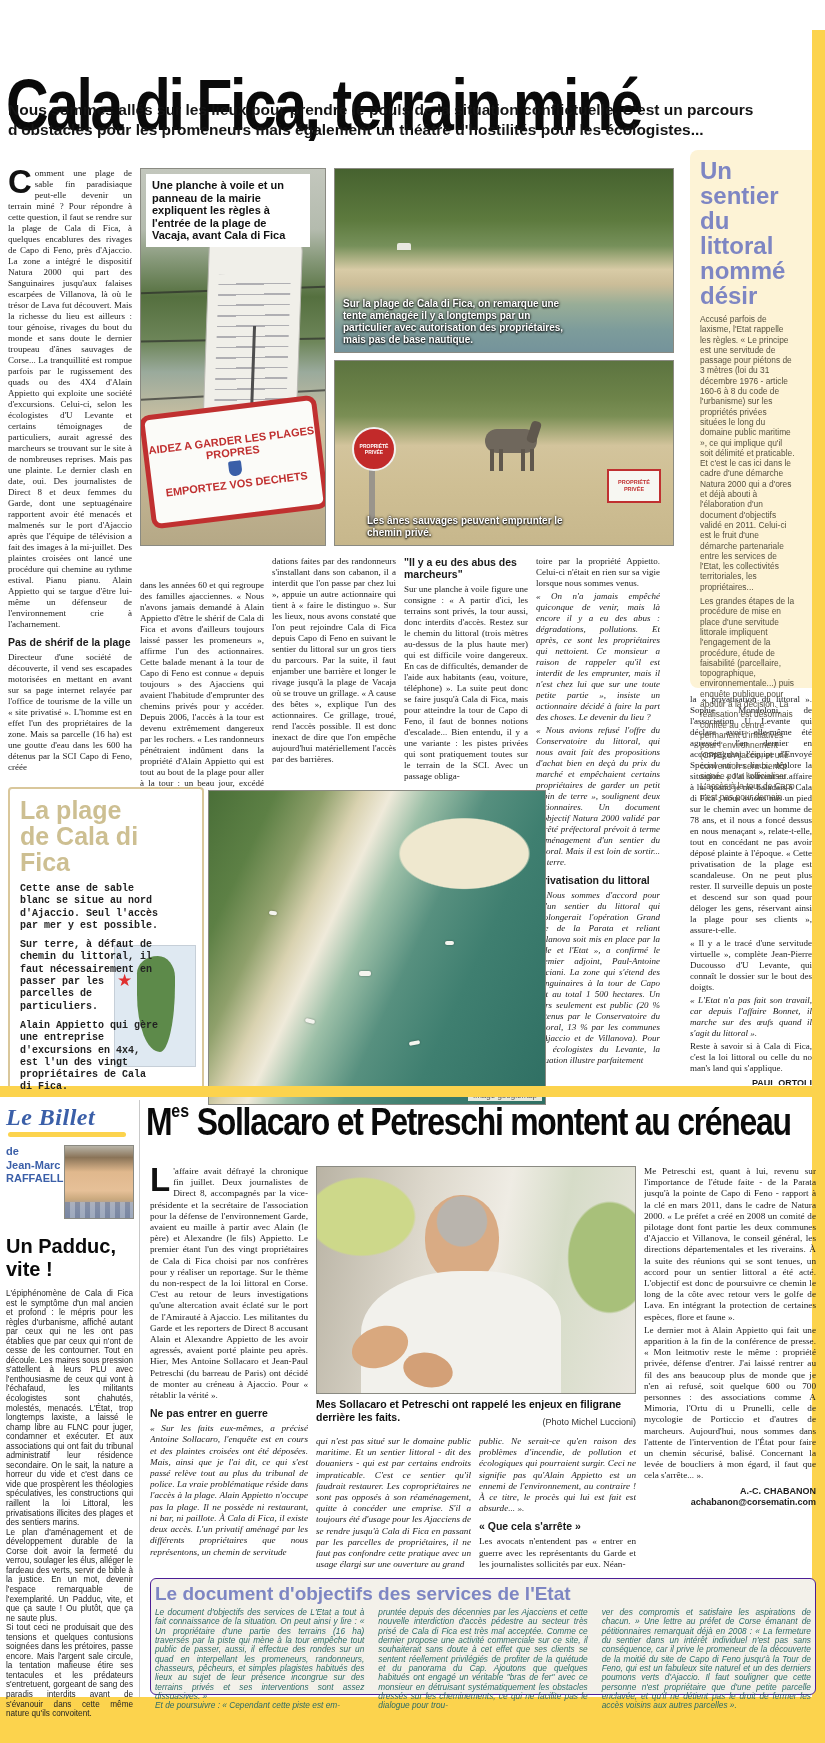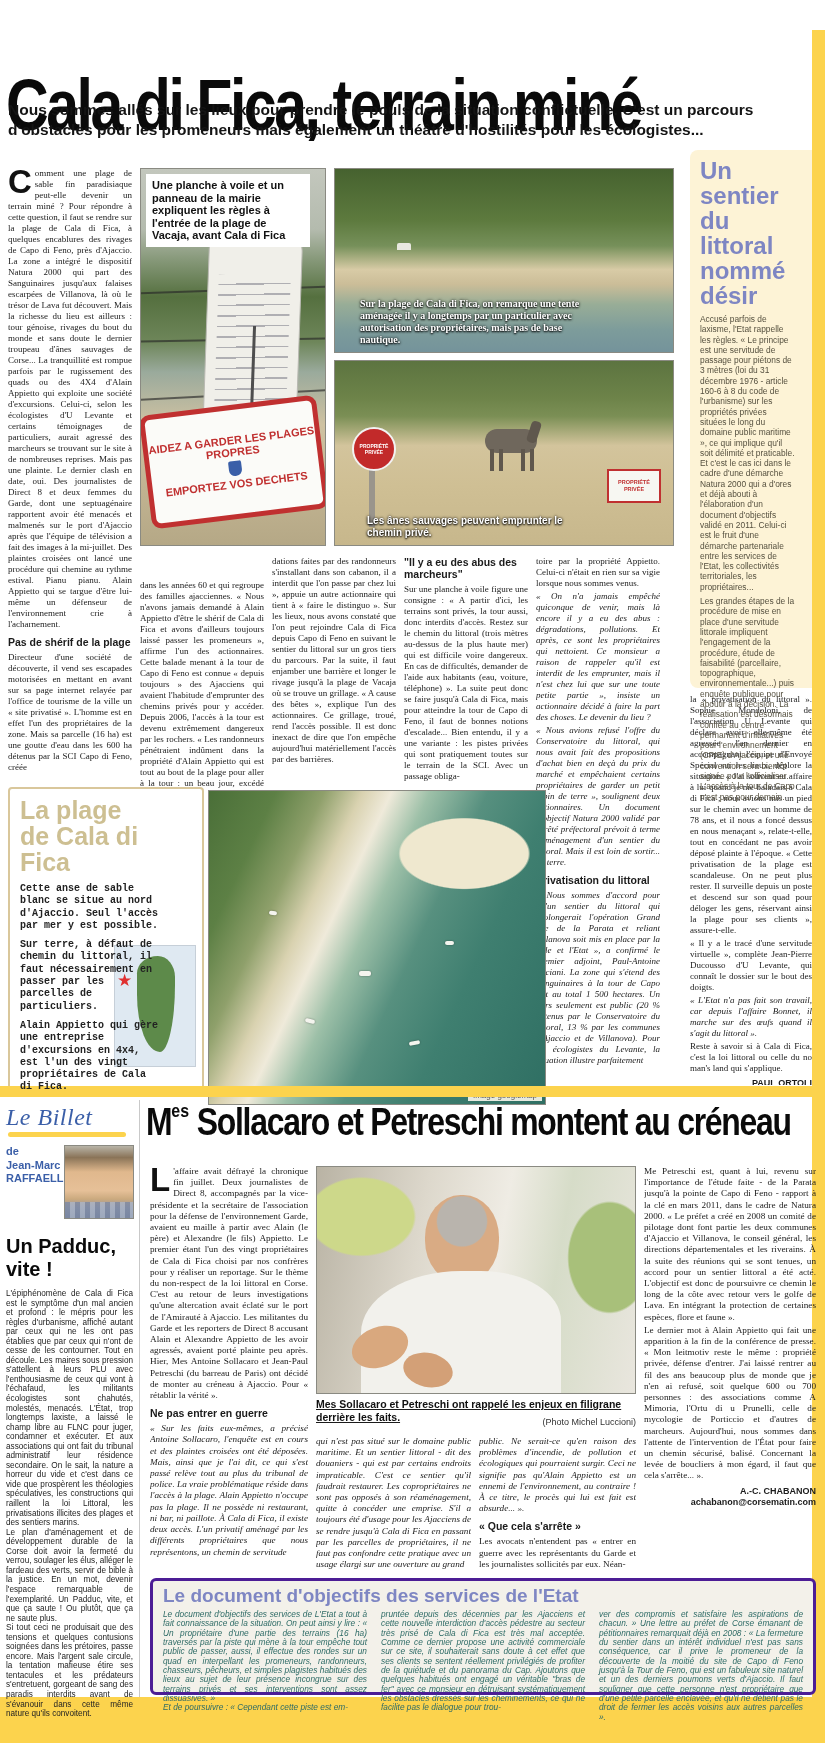--- a/index.html
+++ b/index.html
@@ -35,41 +35,41 @@
   
   #plagebox{position:absolute;left:8px;top:787px;width:196px;height:308px;background:#fff;
            border:2px solid #d9c79b;border-radius:4px;box-sizing:border-box;padding:8px 10px;}
   #plagebox h2{margin:0 0 8px 0;font-family:"Liberation Sans",sans-serif;font-weight:bold;
            font-size:25px;line-height:26px;color:#cdbf92;width:120px;position:relative;z-index:1;}
   #plagebox p{margin:0 0 7px 0;font-family:Liberation Mono, monospace;font-weight:bold;
            font-size:10px;line-height:12.3px;color:#222;text-align:left;position:relative;z-index:1;}
   
   #billet{position:absolute;left:0;top:1100px;width:140px;height:597px;border-right:1px solid #c9c9c9;
           box-sizing:border-box;padding:4px 6px 0 6px;}
-  .billet-label{font-family:"Liberation Serif",serif;font-style:italic;font-weight:normal;
+  .billet-label{font-family:"Liberation Serif",serif;font-style:italic;font-weight:bold;
           font-size:24px;color:#3b5fa8;letter-spacing:.5px;}
   .billet-author{font-family:"Liberation Sans",sans-serif;font-weight:bold;font-size:11px;
           line-height:13.5px;color:#3b5fa8;}
   #billet .body{font-family:"Liberation Sans",sans-serif;font-size:8.2px;line-height:9.55px;
           color:#222;text-align:justify;}
   #billet .body p{margin:0;}
   .billet-title{font-family:"Liberation Sans",sans-serif;font-weight:bold;font-size:20px;color:#0a0a0a;}
   
   .bheadline{position:absolute;left:146px;top:1100px;font-family:"Liberation Sans",sans-serif;
           font-weight:bold;font-size:38px;letter-spacing:-1.5px;color:#0a0a0a;white-space:nowrap;
           transform:scaleX(.84);transform-origin:0 0;}
   .bheadline sup{font-size:19px;vertical-align:18px;letter-spacing:0;}
   .bcol{position:absolute;overflow:hidden;font-size:9.2px;line-height:11.2px;text-align:justify;}
   .bcol p{margin:0 0 2px 0;}
   .bcapt{position:absolute;font-family:"Liberation Sans",sans-serif;font-size:10.5px;line-height:13px;}
   .bcapt .t{font-weight:bold;color:#111;}
   .bcapt .c{position:absolute;right:0;bottom:1px;font-weight:normal;font-size:9px;color:#333;}
   
   #docbox{position:absolute;left:150px;top:1578px;width:666px;height:117px;background:#f3f1ea;
-          border:3px solid #4c1d95;border-radius:6px;box-sizing:border-box;padding:4px 10px;}
+          border:1px solid #4c1d95;border-radius:6px;box-sizing:border-box;padding:4px 4px;}
   #docbox h2{margin:0 0 3px 0;font-family:"Liberation Sans",sans-serif;font-weight:bold;
           font-size:19px;color:#7e86c3;}
   #docbox .cols{display:flex;gap:14px;}
   #docbox .dcol{flex:1;font-family:"Liberation Sans",sans-serif;font-style:italic;font-size:8.3px;
           line-height:9.35px;color:#2e6b66;text-align:justify;}
   #docbox .dcol p{margin:0;}
   
   .wire{position:absolute;left:-4px;right:-4px;height:1.5px;background:rgba(40,40,40,.65);}
   .board{position:absolute;left:64px;top:36px;width:92px;height:300px;background:#f0efe9;
          border:1px solid #b9b9b2;border-radius:46px 46px 10px 10px;transform:rotate(2deg);}
@@ -156,21 +156,21 @@
       <span>EMPORTEZ VOS DECHETS</span>
     </div>
   </div>
   <div class="whitecapbox" style="left:146px;top:174px;width:152px;">
     <span>Une planche à voile et un panneau de la mairie expliquent les règles à l'entrée de la plage de Vacaja, avant Cala di Fica</span>
   </div>
 
   <div class="photo" style="left:334px;top:168px;width:340px;height:185px;
        background:linear-gradient(180deg,#46622f 0%,#5d7a3e 28%,#76905a 42%,#d8cba6 55%,#cbbd98 63%,#98ad97 74%,#7d9c9b 88%,#74939b 100%);">
     <div class="abs" style="left:62px;top:74px;width:14px;height:7px;background:#e8e8e0;border-radius:2px 2px 0 0;"></div>
-    <div class="ovcap" style="left:25px;bottom:6px;width:230px;font-family:Liberation Serif, serif;">
+    <div class="ovcap" style="left:8px;bottom:6px;width:230px;">
       <span>Sur la plage de Cala di Fica, on remarque une tente aménagée il y a longtemps par un particulier avec autorisation des propriétaires, mais pas de base nautique.</span>
     </div>
   </div>
 
   <div class="photo" style="left:334px;top:360px;width:340px;height:186px;
        background:linear-gradient(180deg,#5c7440 0%,#6d8349 20%,#7b8f55 30%,#d3c49c 46%,#cfbf94 68%,#c7b78c 100%);">
     <div class="donkey" style="left:150px;top:60px;width:60px;height:52px;">
       <div class="bodyp"></div>
         <div class="head"></div>
       <div class="leg" style="left:5px;"></div>
@@ -258,21 +258,21 @@
 
   <div class="photo" style="left:316px;top:1166px;width:320px;height:228px;
        background:radial-gradient(130px 95px at 14% 22%,#cdd88a 0 40%,rgba(0,0,0,0) 42%),
                   radial-gradient(90px 120px at 92% 40%,#a8c07a 0 45%,rgba(0,0,0,0) 47%),
                   linear-gradient(100deg,#b9b3a4 0%,#ddd8cc 32%,#efece4 55%,#d6dcc8 72%,#e9e6de 100%);">
     <div class="abs" style="left:108px;top:28px;width:74px;height:88px;background:radial-gradient(circle at 50% 30%,#b9b4ad 0 34%,#d9ab84 36% 100%);border-radius:48%;"></div>
     <div class="abs" style="left:44px;top:104px;width:200px;height:124px;background:#f2f1ec;border-radius:50% 40% 0 0;"></div>
     <div class="abs" style="left:34px;top:160px;width:58px;height:40px;background:#d9a87e;border-radius:50%;transform:rotate(-20deg);"></div>
     <div class="abs" style="left:86px;top:186px;width:50px;height:34px;background:#d3a077;border-radius:50%;transform:rotate(12deg);"></div>
   </div>
-  <div class="bcapt" style="left:316px;top:1398px;width:320px;height:32px;text-decoration:underline;">
+  <div class="bcapt" style="left:316px;top:1398px;width:320px;height:32px;">
     <span class="t">Mes Sollacaro et Petreschi ont rappelé les enjeux en filigrane derrière les faits.</span>
     <span class="c">(Photo Michel Luccioni)</span>
   </div>
 
   <div class="bcol" style="left:316px;top:1436px;width:155px;height:158px;">
     <p class="i">qui n'est pas situé sur le domaine public maritime. Et un sentier littoral - dit des douaniers - qui est par certains endroits impraticable. C'est ce sentier qu'il faudrait restaurer. Les copropriétaires ne sont pas opposés à son réaménagement, quitte à concéder une emprise. S'il a toujours été d'usage pour les Ajacciens de se rendre jusqu'à Cala di Fica en passant par les parcelles de propriétaires, il ne faut pas confondre cette pratique avec un usage élargi sur une ouverture au grand</p>
   </div>
 
   <div class="bcol" style="left:479px;top:1436px;width:157px;height:158px;">
     <p class="i">public. Ne serait-ce qu'en raison des problèmes d'incendie, de pollution et écologiques qui pourraient surgir. Ceci ne signifie pas qu'Alain Appietto est un ennemi de l'environnement, au contraire ! À ce titre, le procès qui lui est fait est absurde... ».</p>

